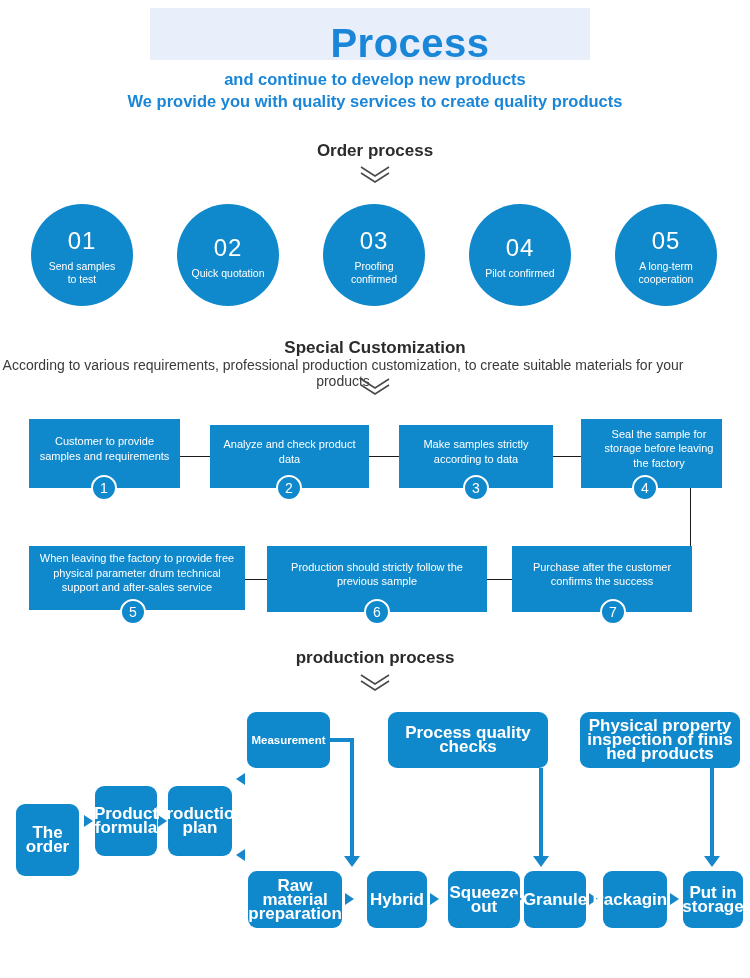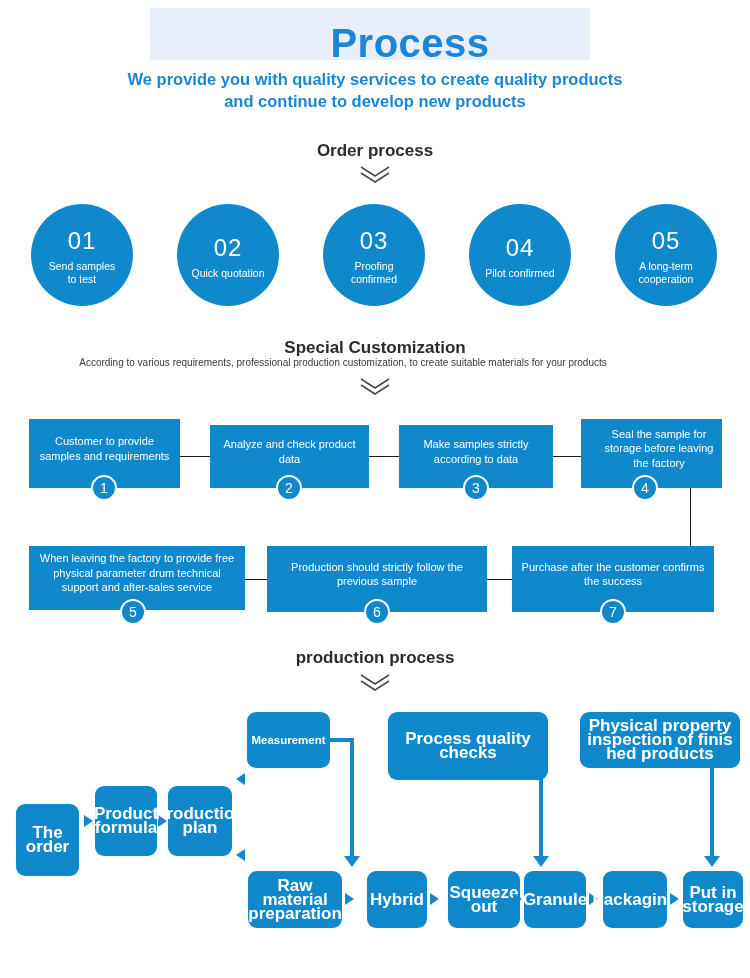--- a/index.html
+++ b/index.html
@@ -39,21 +39,21 @@
   .section-title {
     width: 750px; left: 0;
     text-align: center;
     color: #2b2b2b; font-weight: bold;
   }
   #order-process-title { top: 141px; font-size: 17px; }
   #special-custom-title { top: 338px; font-size: 17px; }
   #production-process-title { top: 648px; font-size: 17px; }
   #special-custom-sub {
     width: 686px; left: 0; top: 357px;
-    text-align: center; font-size: 10px; color: #3a3a3a;
+    text-align: center; font-size: 14px; color: #3a3a3a;
   }
 
   
   .chevron { width: 34px; height: 20px; }
   #chev-order { left: 358px; top: 164px; }
   #chev-special { left: 358px; top: 376px; }
   #chev-production { left: 358px; top: 672px; }
 
   
   .order-circle {
@@ -127,22 +127,22 @@
     border-right: 8px solid transparent;
     border-top: 11px solid #1787cc;
   }
 </style>
 </head>
 <body>
 
 <div class="abs" id="header-band"></div>
 <div class="abs" id="page-title">Process</div>
 <div class="abs" id="header-subtitle">
+  <div>and continue to develop new products</div>
   <div>We provide you with quality services to create quality products</div>
-  <div>and continue to develop new products</div>
 </div>
 
 <div class="abs section-title" id="order-process-title">Order process</div>
 <div class="abs chevron" id="chev-order">
   <svg width="34" height="20" viewBox="0 0 34 20">
     <polyline points="3,3 17,12 31,3" fill="none" stroke="#4a4a4a" stroke-width="1.6"></polyline>
     <polyline points="3,9 17,18 31,9" fill="none" stroke="#4a4a4a" stroke-width="1.6"></polyline>
   </svg>
 </div>
 
@@ -223,21 +223,21 @@
 <div class="abs sc-box" style="left:29px;  top:546px; width:216px; height:64px;">
   <span class="sc-text">When leaving the factory to provide free physical parameter drum technical support and after-sales service</span>
 </div>
 <div class="abs badge" style="left:120px; top:599px;">5</div>
 
 <div class="abs sc-box" style="left:267px; top:546px; width:220px; height:66px;">
   <span class="sc-text">Production should strictly follow the previous sample</span>
 </div>
 <div class="abs badge" style="left:364px; top:599px;">6</div>
 
-<div class="abs sc-box" style="left:512px; top:546px; width:202px; height:66px;">
+<div class="abs sc-box" style="left:512px; top:546px; width:180px; height:66px;">
   <span class="sc-text">Purchase after the customer confirms the success</span>
 </div>
 <div class="abs badge" style="left:600px; top:599px;">7</div>
 
 <div class="abs section-title" id="production-process-title">production process</div>
 <div class="abs chevron" id="chev-production">
   <svg width="34" height="20" viewBox="0 0 34 20">
     <polyline points="3,3 17,12 31,3" fill="none" stroke="#4a4a4a" stroke-width="1.6"></polyline>
     <polyline points="3,9 17,18 31,9" fill="none" stroke="#4a4a4a" stroke-width="1.6"></polyline>
   </svg>
@@ -249,21 +249,21 @@
 
 <div class="abs conn conn-v" style="left:539px; top:768px; height:90px;"></div>
 <div class="abs arrow-down" style="left:533px; top:856px;"></div>
 
 <div class="abs conn conn-v" style="left:710px; top:768px; height:90px;"></div>
 <div class="abs arrow-down" style="left:704px; top:856px;"></div>
 
 <div class="abs pp-box pp-small" style="left:247px; top:712px; width:83px; height:56px;">
   <span>Measurement</span>
 </div>
-<div class="abs pp-box pp-med" style="left:388px; top:712px; width:160px; height:68px;justify-content:center;">
+<div class="abs pp-box pp-med" style="left:388px; top:712px; width:160px; height:56px;justify-content:center;">
   <span>Process quality checks</span>
 </div>
 <div class="abs pp-box pp-med" style="left:580px; top:712px; width:160px; height:56px;">
   <span>Physical property inspection of finis hed products</span>
 </div>
 
 <div class="abs pp-box pp-med" style="left:16px; top:786px; width:63px; height:72px;margin-top:18px;">
   <span>The order</span>
 </div>
 <div class="abs pp-arrow-right" style="left:84px; top:815px;"></div>

